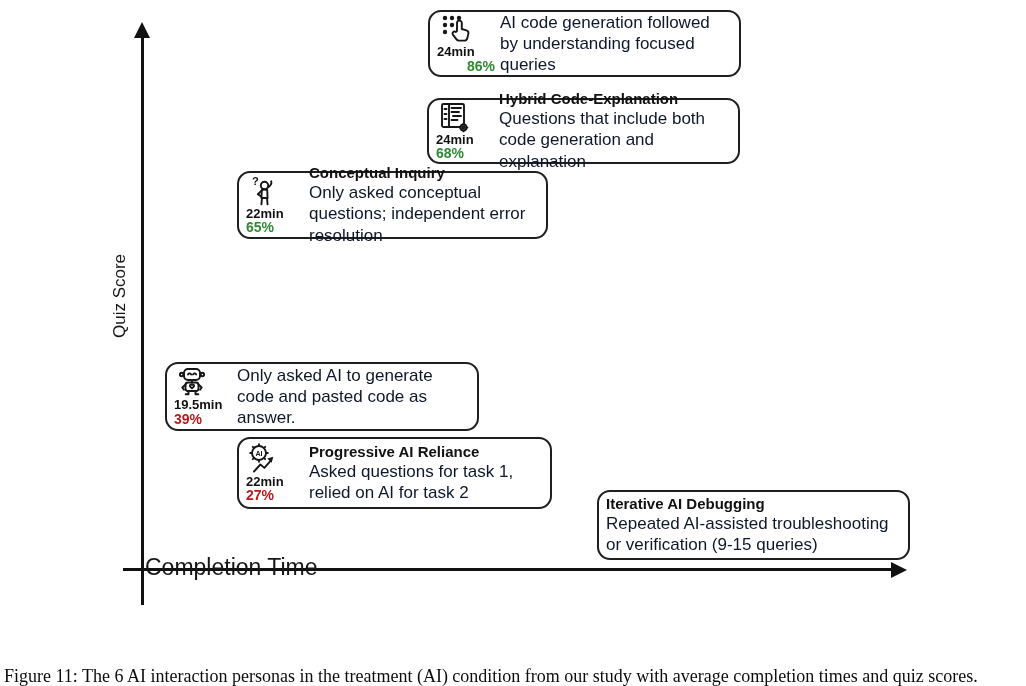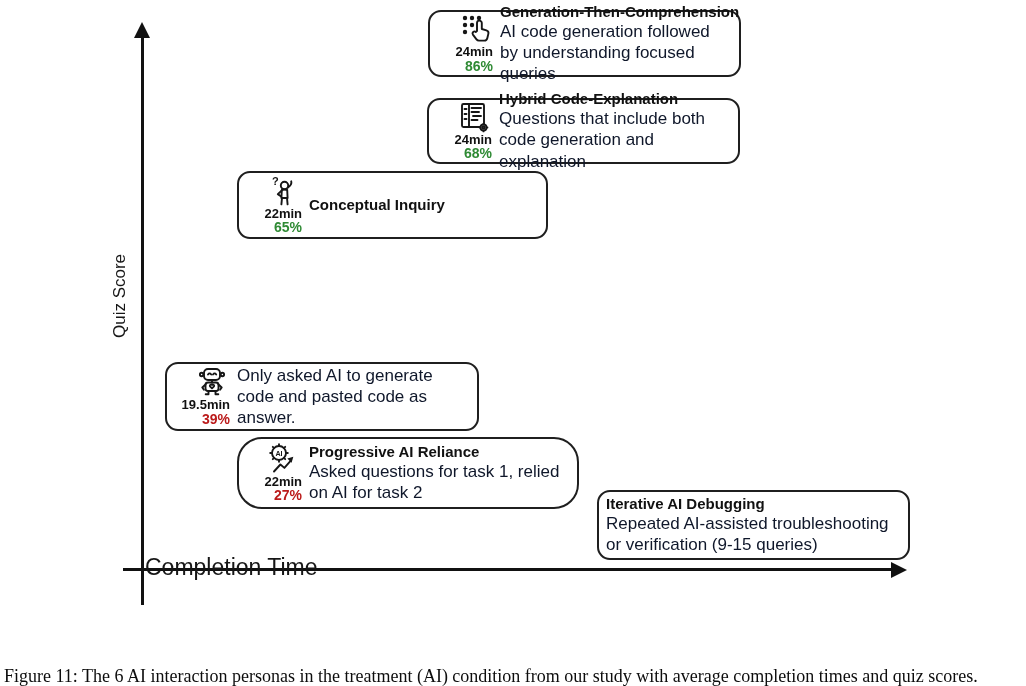--- a/index.html
+++ b/index.html
@@ -18,33 +18,33 @@
   .y-axis-label { position:absolute; left:55px; top:286px; width:130px; text-align:center;
     font-size:17px; transform:rotate(-90deg); }
   .x-axis-label { position:absolute; left:145px; top:554px; width:770px; text-align:left; font-size:23px; }
 
   
   .persona-card {
     position:absolute; box-sizing:border-box; background:#fff;
     border:2px solid #1f1f1f; border-radius:13px;
     display:flex; align-items:center; gap:7px; padding:3px 8px 3px 7px;
   }
-  .card-left { display:flex; flex-direction:column; align-items:flex-end; width:56px; flex-shrink:0; line-height:1.05; }
+  .card-left { display:flex; flex-direction:column; align-items:flex-start; width:56px; flex-shrink:0; line-height:1.05; }
   .card-icon { width:36px; height:32px; display:block; }
   .card-time { font-weight:bold; font-size:13px; color:#111; white-space:nowrap; }
   .card-pct  { font-weight:bold; font-size:14px; }
   .card-right { flex:1; min-width:0; }
   .card-title { font-weight:bold; font-size:15px; color:#111; white-space:nowrap; margin-bottom:1px; }
   .card-desc  { font-size:17px; color:#0f172a; line-height:1.24; }
 
   #card-0 { left:428px; top:10px;  width:313px; height:67px; }
   #card-1 { left:427px; top:98px;  width:313px; height:66px; }
   #card-2 { left:237px; top:171px; width:311px; height:68px; }
   #card-3 { left:165px; top:362px; width:314px; height:69px; }
-  #card-4 { left:237px; top:437px; width:342px; height:72px;border-radius:25px; }
+  #card-4 { left:237px; top:437px; width:315px; height:72px; }
   #card-5 { left:597px; top:490px; width:313px; height:70px; }
 
   .icon-stroke { stroke:#161616; stroke-width:1.9; fill:none; stroke-linecap:round; stroke-linejoin:round; }
 
   
   .caption {
     position:absolute; left:4px; top:630px; width:1018px;
     font-family:"Liberation Serif", serif; font-size:18px; line-height:1.45; color:#0d0d0d;margin-top:33px;
   }
 </style>
@@ -70,21 +70,20 @@
           <circle cx="8" cy="12" r="2.2"></circle>
             <circle cx="15" cy="12" r="2.2"></circle>
           <circle cx="8" cy="19" r="2.2"></circle>
         </g>
         <path class="icon-stroke" fill="#ffffff" d="M20,18 v-8 a2.4,2.4 0 0 1 4.8,0 v6 l4.6,1.3 a2.9,2.9 0 0 1 2,3.3 l-1.1,4.6 a3.1,3.1 0 0 1 -3,2.4 h-5.4 a3,3 0 0 1 -2.4,-1.2 l-3.6,-4.8 a2,2 0 0 1 2.9,-2.7 z"></path>
       </svg>
       <div class="card-time">24min</div>
       <div class="card-pct" style="color: rgb(47, 138, 52); margin-left: 30px;">86%</div>
     </div>
     <div class="card-right">
-      <div class="card-title">Generation-Then-Comprehension</div>
       <div class="card-desc">AI code generation followed by understanding focused queries</div>
     </div>
   </div>
 
   <div class="persona-card" id="card-1">
     <div class="card-left">
       <svg class="card-icon" viewBox="0 0 36 32">
         <g class="icon-stroke">
           <rect x="6" y="3" width="22" height="23" rx="1.5"></rect>
           <line x1="13" y1="3" x2="13" y2="26"></line>
@@ -125,20 +124,21 @@
           <path d="M15.8,15 q2.8,-1 5.4,0 l0.4,8 h-6.2 z"></path>
           <path d="M16,23 l-0.6,6.4"></path>
           <path d="M21,23 l0.6,6.4"></path>
         </g>
       </svg>
       <div class="card-time">22min</div>
       <div class="card-pct" style="color: rgb(47, 138, 52);">65%</div>
     </div>
     <div class="card-right">
       <div class="card-title">Conceptual Inquiry</div>
+      <div class="card-desc">Only asked conceptual questions; independent error resolution</div>
     </div>
   </div>
 
   <div class="persona-card" id="card-3">
     <div class="card-left">
       <svg class="card-icon" viewBox="0 0 36 32">
         <g class="icon-stroke">
           <rect x="10" y="3" width="16" height="11" rx="4"></rect>
           <circle cx="7.6" cy="8.5" r="1.7"></circle>
             <circle cx="28.4" cy="8.5" r="1.7"></circle>

